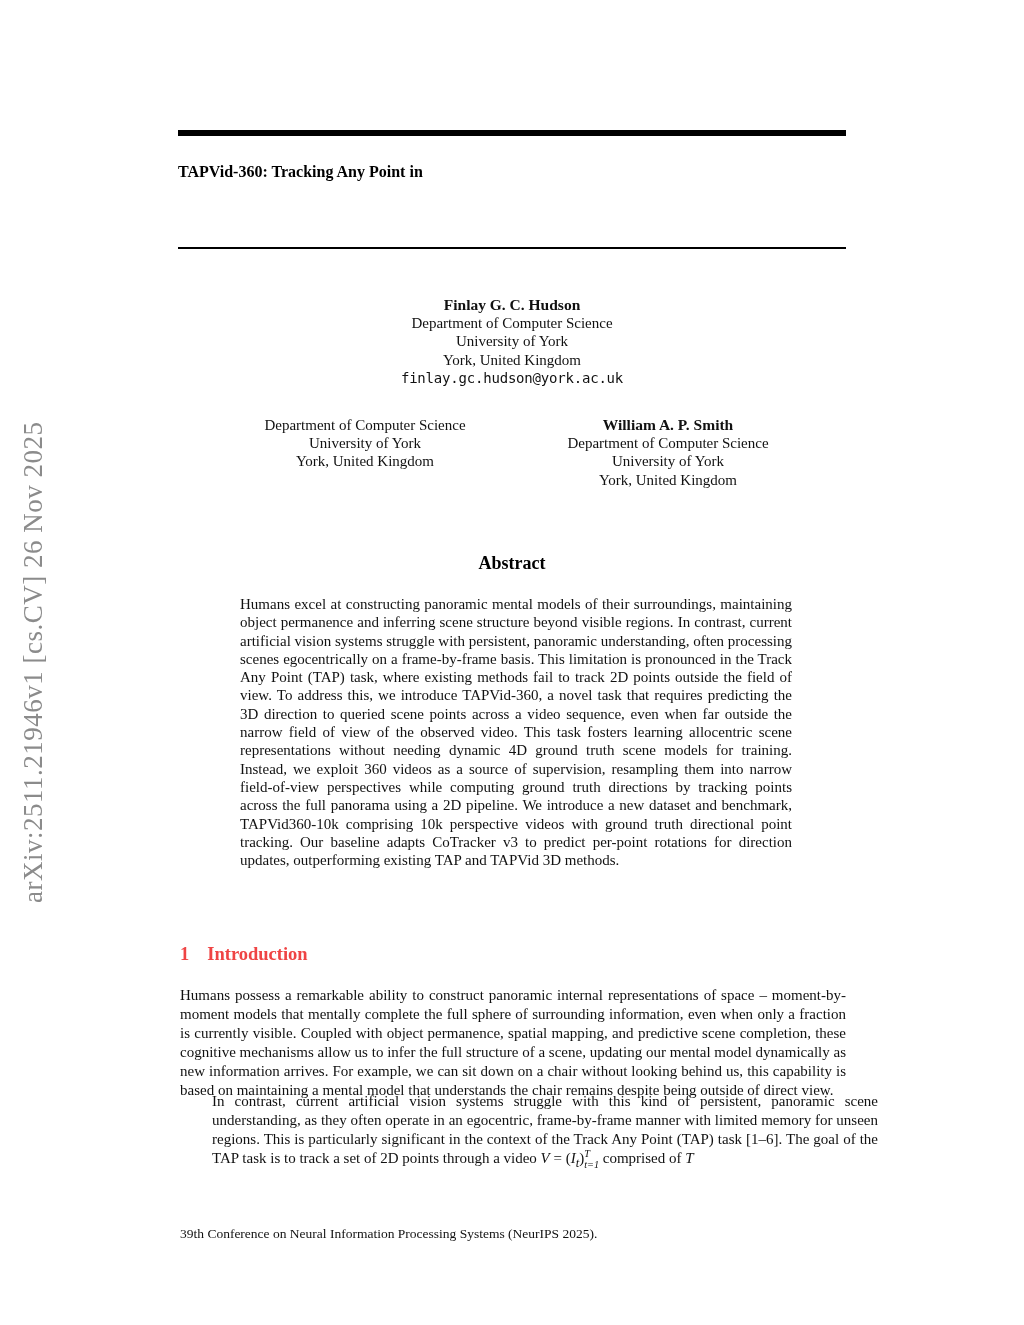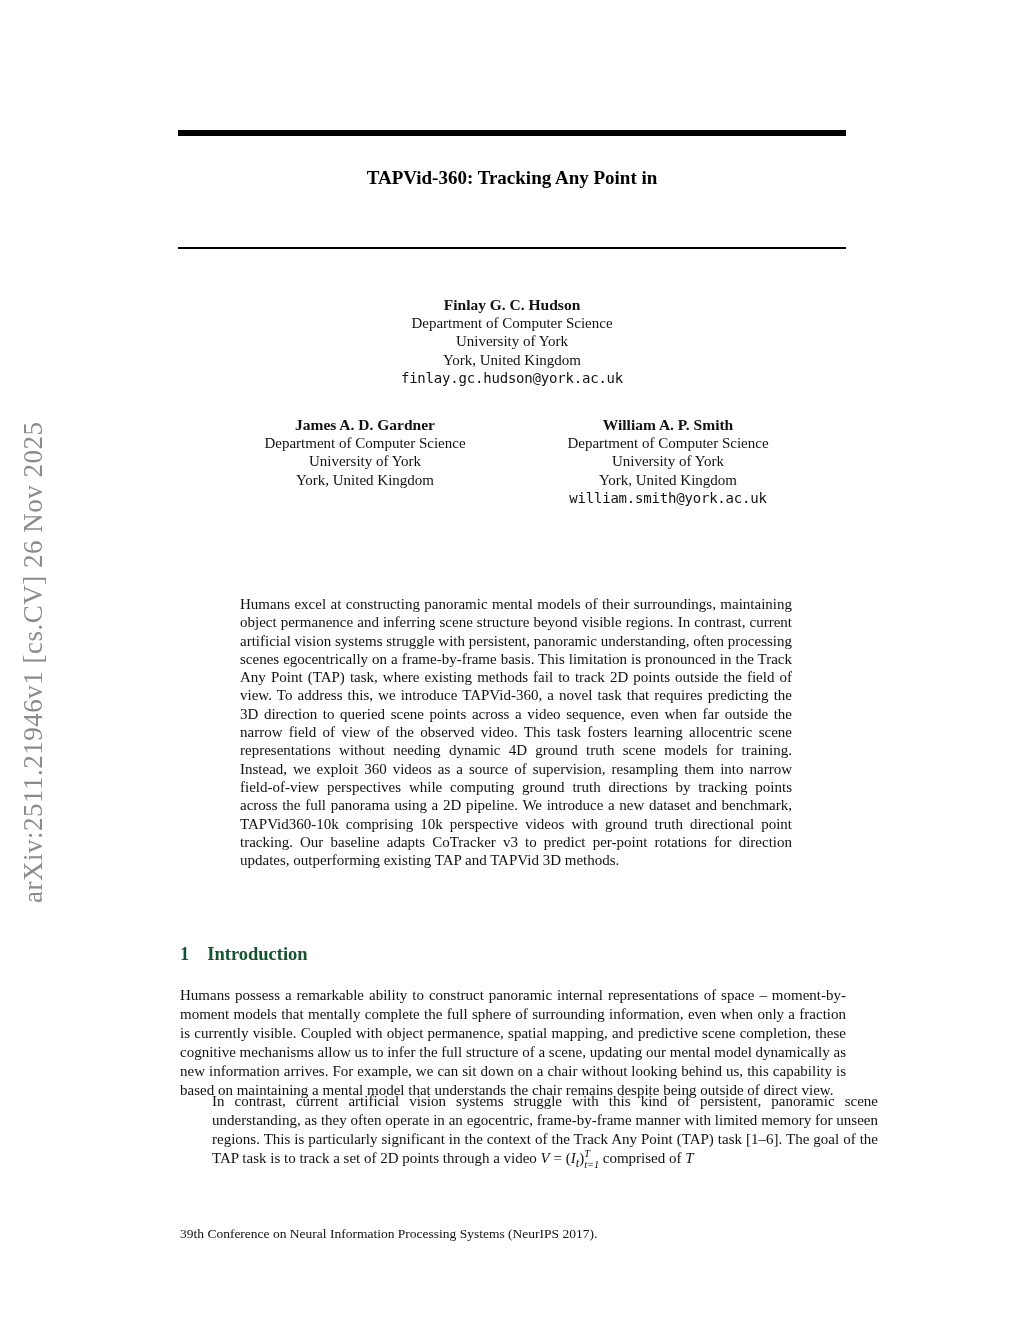--- a/index.html
+++ b/index.html
@@ -29,24 +29,24 @@
     white-space:nowrap;
   }
   .rule-top {
     position:absolute;
     left:178px; top:130px;
     width:668px; height:6px;
     background:#000000;
   }
   .paper-title {
     position:absolute;
-    left:178px; top:161px;
+    left:178px; top:155px;
     width:668px;
-    text-align:center;
-    font-size:19px;
+    text-align:left;
+    font-size:16px;
     font-weight:bold;
     line-height:33px;
     color:#000000;
   }
   .rule-bottom {
     position:absolute;
     left:178px; top:247px;
     width:668px; height:2px;
     background:#000000;
   }
@@ -87,21 +87,21 @@
     width:552px;
     font-size:15px;
     line-height:18.3px;
     text-align:justify;
   }
   .section-heading {
     position:absolute;
     left:180px; top:944px;
     font-size:18.5px;
     font-weight:bold;
-    color:#14532d;
+    color:#ef4444;
   }
   .section-heading .section-number { margin-right:18px; }
   .body-par {
     font-size:15px;
     line-height:19px;
     text-align:justify;
     width:666px;
     position:absolute;
     left:180px;
   }
@@ -141,40 +141,39 @@
 
   <div class="author-block author-first">
     <div class="author-name">Finlay G. C. Hudson</div>
     <div>Department of Computer Science</div>
     <div>University of York</div>
     <div>York, United Kingdom</div>
     <div class="author-email">finlay.gc.hudson@york.ac.uk</div>
   </div>
 
   <div class="author-block author-left">
-    <div class="author-name">James A. D. Gardner</div>
     <div>Department of Computer Science</div>
     <div>University of York</div>
     <div>York, United Kingdom</div>
   </div>
 
   <div class="author-block author-right">
     <div class="author-name">William A. P. Smith</div>
     <div>Department of Computer Science</div>
     <div>University of York</div>
     <div>York, United Kingdom</div>
-    <div class="author-email">william.smith@york.ac.uk</div>
   </div>
 
+  <div class="abstract-heading">Abstract</div>
 
   <div class="abstract-text">Humans excel at constructing panoramic mental models of their surroundings, maintaining object permanence and inferring scene structure beyond visible regions. In contrast, current artificial vision systems struggle with persistent, panoramic understanding, often processing scenes egocentrically on a frame-by-frame basis. This limitation is pronounced in the Track Any Point (TAP) task, where existing methods fail to track 2D points outside the field of view. To address this, we introduce TAPVid-360, a novel task that requires predicting the 3D direction to queried scene points across a video sequence, even when far outside the narrow field of view of the observed video. This task fosters learning allocentric scene representations without needing dynamic 4D ground truth scene models for training. Instead, we exploit 360 videos as a source of supervision, resampling them into narrow field-of-view perspectives while computing ground truth directions by tracking points across the full panorama using a 2D pipeline. We introduce a new dataset and benchmark, TAPVid360-10k comprising 10k perspective videos with ground truth directional point tracking. Our baseline adapts CoTracker v3 to predict per-point rotations for direction updates, outperforming existing TAP and TAPVid 3D methods.</div>
 
   <div class="section-heading">
     <span class="section-number">1</span><span>Introduction</span>
   </div>
 
   <div class="body-par intro-p1">Humans possess a remarkable ability to construct panoramic internal representations of space – moment-by-moment models that mentally complete the full sphere of surrounding information, even when only a fraction is currently visible. Coupled with object permanence, spatial mapping, and predictive scene completion, these cognitive mechanisms allow us to infer the full structure of a scene, updating our mental model dynamically as new information arrives. For example, we can sit down on a chair without looking behind us, this capability is based on maintaining a mental model that understands the chair remains despite being outside of direct view.</div>
 
   <div class="body-par intro-p2"><span>In contrast, current artificial vision systems struggle with this kind of persistent, panoramic scene understanding, as they often operate in an egocentric, frame-by-frame manner with limited memory for unseen regions. This is particularly significant in the context of the Track Any Point (TAP) task [1–6]. The goal of the TAP task is to track a set of 2D points through a video </span><span class="math-var">V</span><span> = (</span><span class="math-var">I</span><sub class="math-var">t</sub><span>)</span><span class="math-stack"><span class="st-sup math-var">T</span><span class="st-sub">t=1</span></span><span> comprised of </span><span class="math-var">T</span></div>
 
-  <div class="footnote">39th Conference on Neural Information Processing Systems (NeurIPS 2017).</div>
+  <div class="footnote">39th Conference on Neural Information Processing Systems (NeurIPS 2025).</div>
 
 </div>
 
 </body></html>

